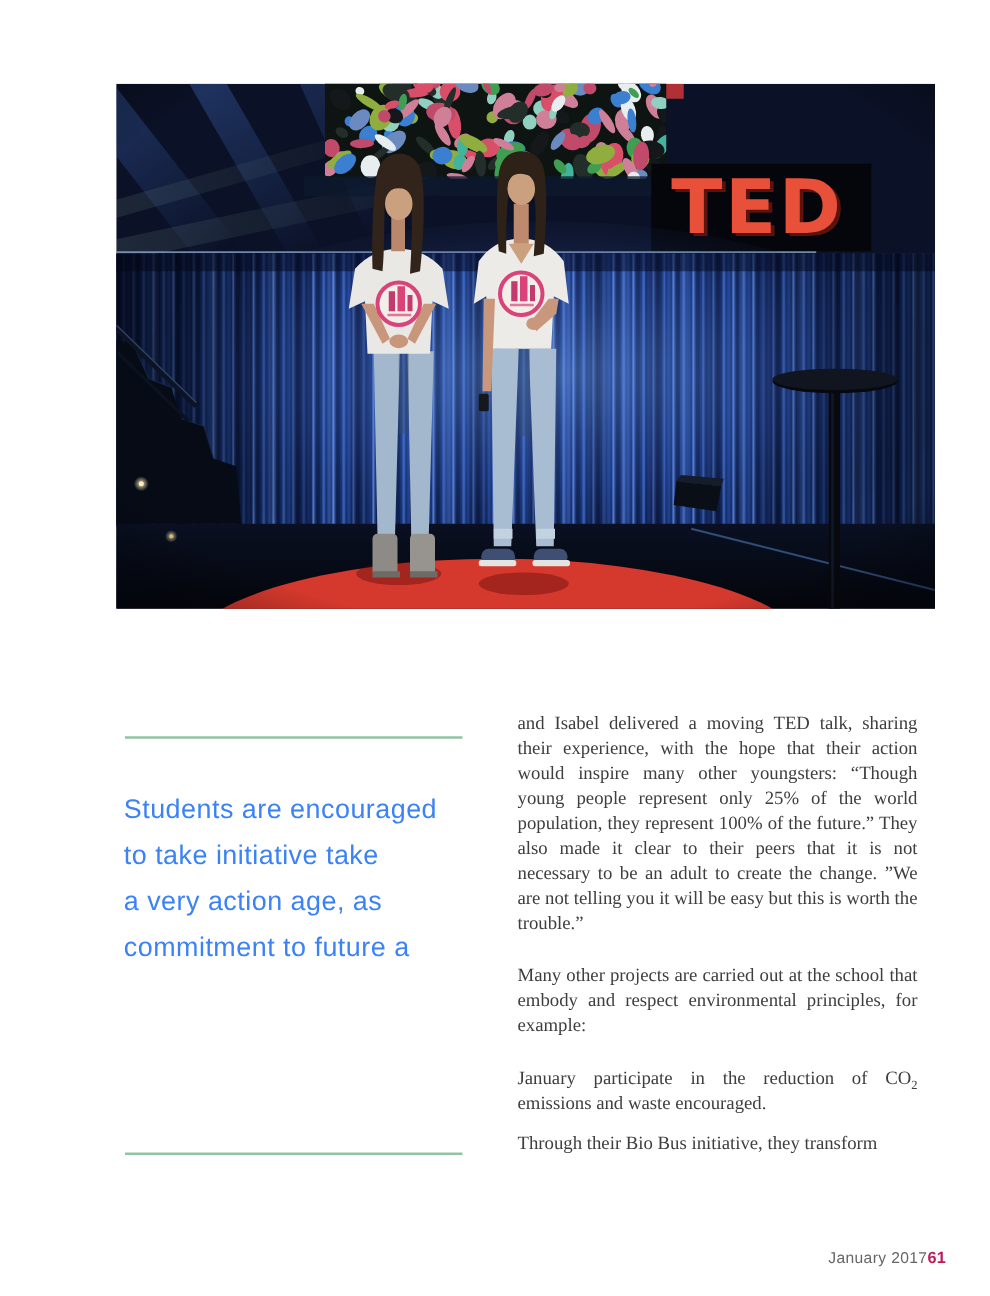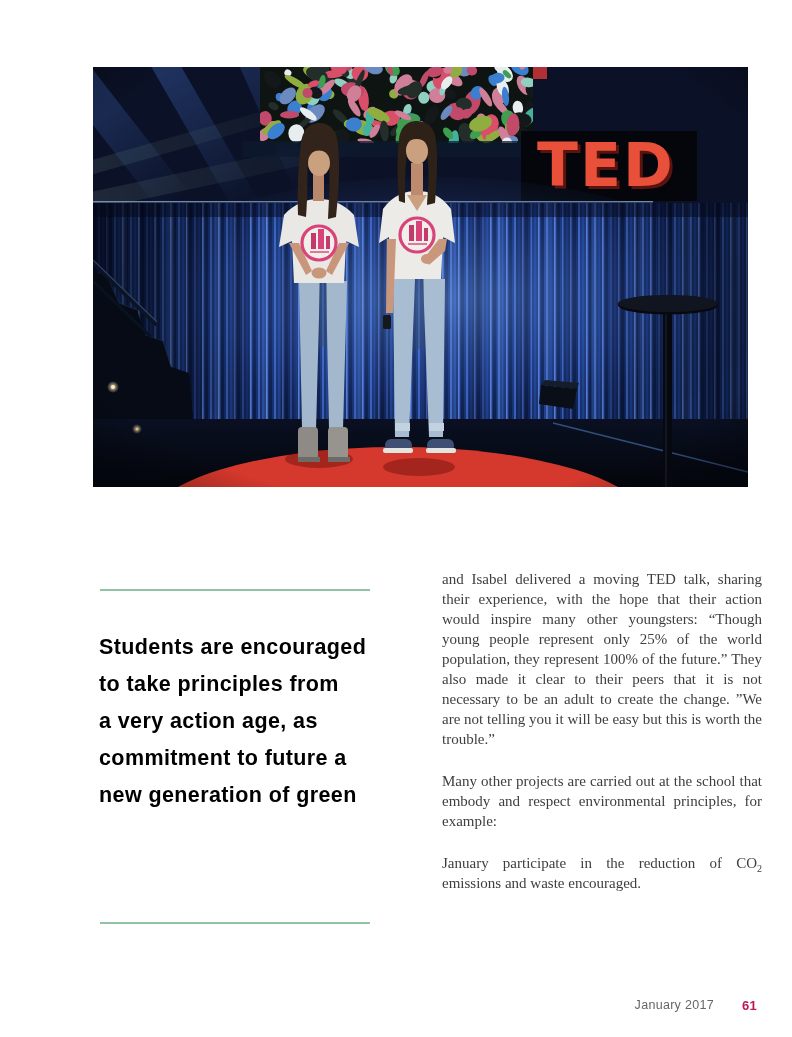--- a/index.html
+++ b/index.html
@@ -9,38 +9,37 @@
   }
   
   .photo{position:absolute;left:93px;top:67px;width:655px;height:420px;margin:0;}
   .photo svg{display:block;width:655px;height:420px;}
   
   .rule{position:absolute;left:100px;width:270px;height:2px;background:var(--rule-color,#93c3a4);}
   .rule-top{top:589px;}
   .rule-bottom{top:922px;}
   .pull-quote{
     position:absolute;left:99px;top:629px;width:285px;
-    font-family:"Liberation Sans",sans-serif;font-weight:700;
-    font-size:21.5px;line-height:37px;letter-spacing:.4px;color:#000000;
+    font-family:"Liberation Sans",sans-serif;font-weight:400;
+    font-size:21.5px;line-height:37px;letter-spacing:.4px;color:#3b82f6;
   }
   .pull-quote .ql{white-space:nowrap;}
   
   .article{
     position:absolute;left:414px;top:569px;width:320px;
     font-family:"Liberation Serif",serif;font-size:15px;line-height:20px;color:#3e3e3e;
     text-align:justify;
-    margin-left:28px;
   }
   .article p{margin:0;}
   .article p + p{margin-top:22px;}
   .article p.tight{margin-top:12px;}
   .article sub{font-size:10px;line-height:0;}
   
   .footer{
-    position:absolute;top:998px;right:35px;display:flex;align-items:flex-start;gap:28px;
+    position:absolute;top:998px;right:35px;display:flex;align-items:center;
     font-family:"Liberation Sans",sans-serif;font-size:12.5px;letter-spacing:.3px;
   }
   .footer .issue{color:#666666;}
   .footer .pageno{color:#be185d;font-weight:600;font-size:13px;}
 </style>
 </head>
 <body>
 
 <div class="page">
 
@@ -399,31 +398,31 @@
         </g>
 
         <rect x="0" y="0" width="655" height="420" fill="url(#vig)"></rect>
       </g>
     </svg>
   </figure>
 
   <div class="rule rule-top"></div>
   <div class="pull-quote">
     <div class="ql">Students are encouraged</div>
-    <div class="ql">to take principles from</div>
+    <div class="ql">to take initiative take</div>
     <div class="ql">a very action age, as</div>
     <div class="ql">commitment to future a</div>
-    <div class="ql">new generation of green</div>
   </div>
   <div class="rule rule-bottom"></div>
 
   <div class="article">
     <p>and Isabel delivered a moving TED talk, sharing their experience, with the hope that their action would inspire many other youngsters: “Though young people represent only 25% of the world population, they represent 100% of the future.” They also made it clear to their peers that it is not necessary to be an adult to create the change. ”We are not telling you it will be easy but this is worth the trouble.”</p>
     <p>Many other projects are carried out at the school that embody and respect environmental principles, for example:</p>
     <p><span>January participate in the reduction of CO</span><sub>2</sub><span> emissions and waste encouraged.</span></p>
+    <p class="tight">Through their Bio Bus initiative, they transform</p>
   </div>
 
   <div class="footer">
     <span class="issue">January 2017</span>
     <span class="pageno">61</span>
   </div>
 
 </div>
 
 </body></html>

